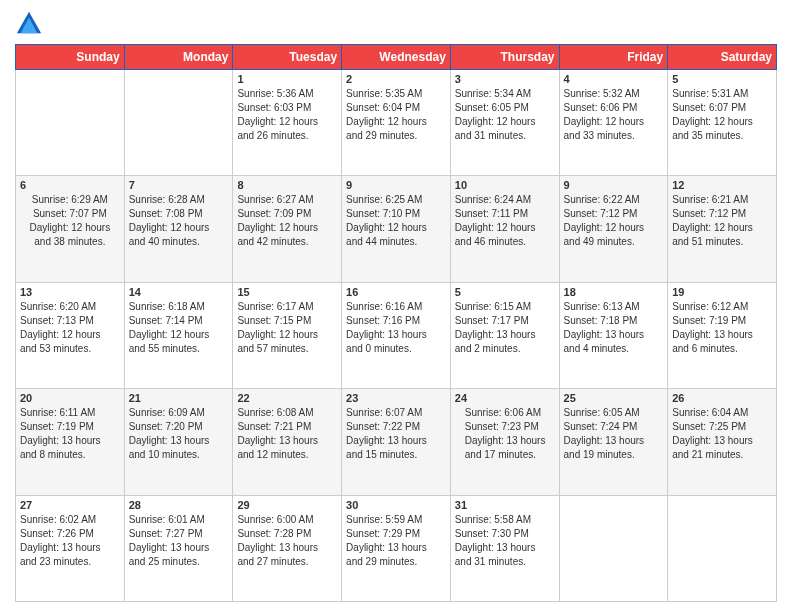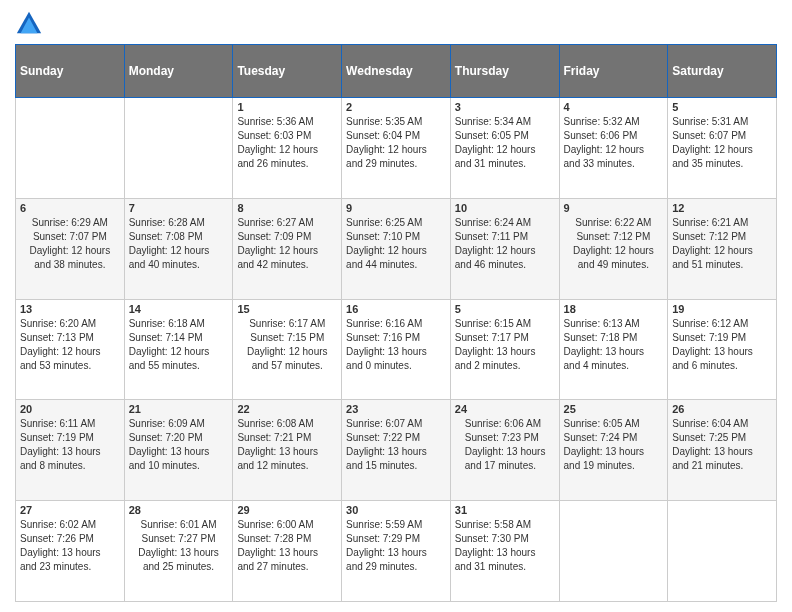--- a/index.html
+++ b/index.html
@@ -52,26 +52,26 @@
       color: #444;
       margin-top: 2px;
     }
     .calendar {
       flex: 1;
       border-collapse: collapse;
       width: 100%;
       table-layout: fixed;
     }
     .calendar th {
-      background: #737373;
+      background: #ef4444;
       color: #fff;
       font-size: 12px;
       font-weight: bold;
-      padding: 19px 4px;
-      text-align: left;
+      padding: 5px 4px;
+      text-align: right;
       border: 1px solid #1565c0;
     }
     .calendar td {
       vertical-align: top;
       border: 1px solid #ccc;
       padding: 3px 4px;
       font-size: 9.5px;
       color: #333;
       width: calc(100% / 7);
       height: 85px;
@@ -201,21 +201,21 @@
           </td>
           <td>
             <span class="day-num">10</span>
             <div class="day-info" style="white-space: pre-line;">Sunrise: 6:24 AM
 Sunset: 7:11 PM
 Daylight: 12 hours
 and 46 minutes.</div>
           </td>
           <td>
             <span class="day-num">9</span>
-            <div class="day-info" style="white-space: pre-line; text-align: center;">Sunrise: 6:22 AM
+            <div class="day-info" style="white-space: pre-line;">Sunrise: 6:22 AM
 Sunset: 7:12 PM
 Daylight: 12 hours
 and 49 minutes.</div>
           </td>
           <td>
             <span class="day-num">12</span>
             <div class="day-info" style="white-space: pre-line;">Sunrise: 6:21 AM
 Sunset: 7:12 PM
 Daylight: 12 hours
 and 51 minutes.</div>
@@ -231,21 +231,21 @@
           </td>
           <td>
             <span class="day-num">14</span>
             <div class="day-info" style="white-space: pre-line;">Sunrise: 6:18 AM
 Sunset: 7:14 PM
 Daylight: 12 hours
 and 55 minutes.</div>
           </td>
           <td>
             <span class="day-num">15</span>
-            <div class="day-info" style="white-space: pre-line; text-align: center;">Sunrise: 6:17 AM
+            <div class="day-info" style="white-space: pre-line;">Sunrise: 6:17 AM
 Sunset: 7:15 PM
 Daylight: 12 hours
 and 57 minutes.</div>
           </td>
           <td>
             <span class="day-num">16</span>
             <div class="day-info" style="white-space: pre-line;">Sunrise: 6:16 AM
 Sunset: 7:16 PM
 Daylight: 13 hours
 and 0 minutes.</div>
@@ -326,21 +326,21 @@
         <tr>
           <td>
             <span class="day-num">27</span>
             <div class="day-info" style="white-space: pre-line;">Sunrise: 6:02 AM
 Sunset: 7:26 PM
 Daylight: 13 hours
 and 23 minutes.</div>
           </td>
           <td>
             <span class="day-num">28</span>
-            <div class="day-info" style="white-space: pre-line; text-align: center;">Sunrise: 6:01 AM
+            <div class="day-info" style="white-space: pre-line;">Sunrise: 6:01 AM
 Sunset: 7:27 PM
 Daylight: 13 hours
 and 25 minutes.</div>
           </td>
           <td>
             <span class="day-num">29</span>
             <div class="day-info" style="white-space: pre-line;">Sunrise: 6:00 AM
 Sunset: 7:28 PM
 Daylight: 13 hours
 and 27 minutes.</div>

